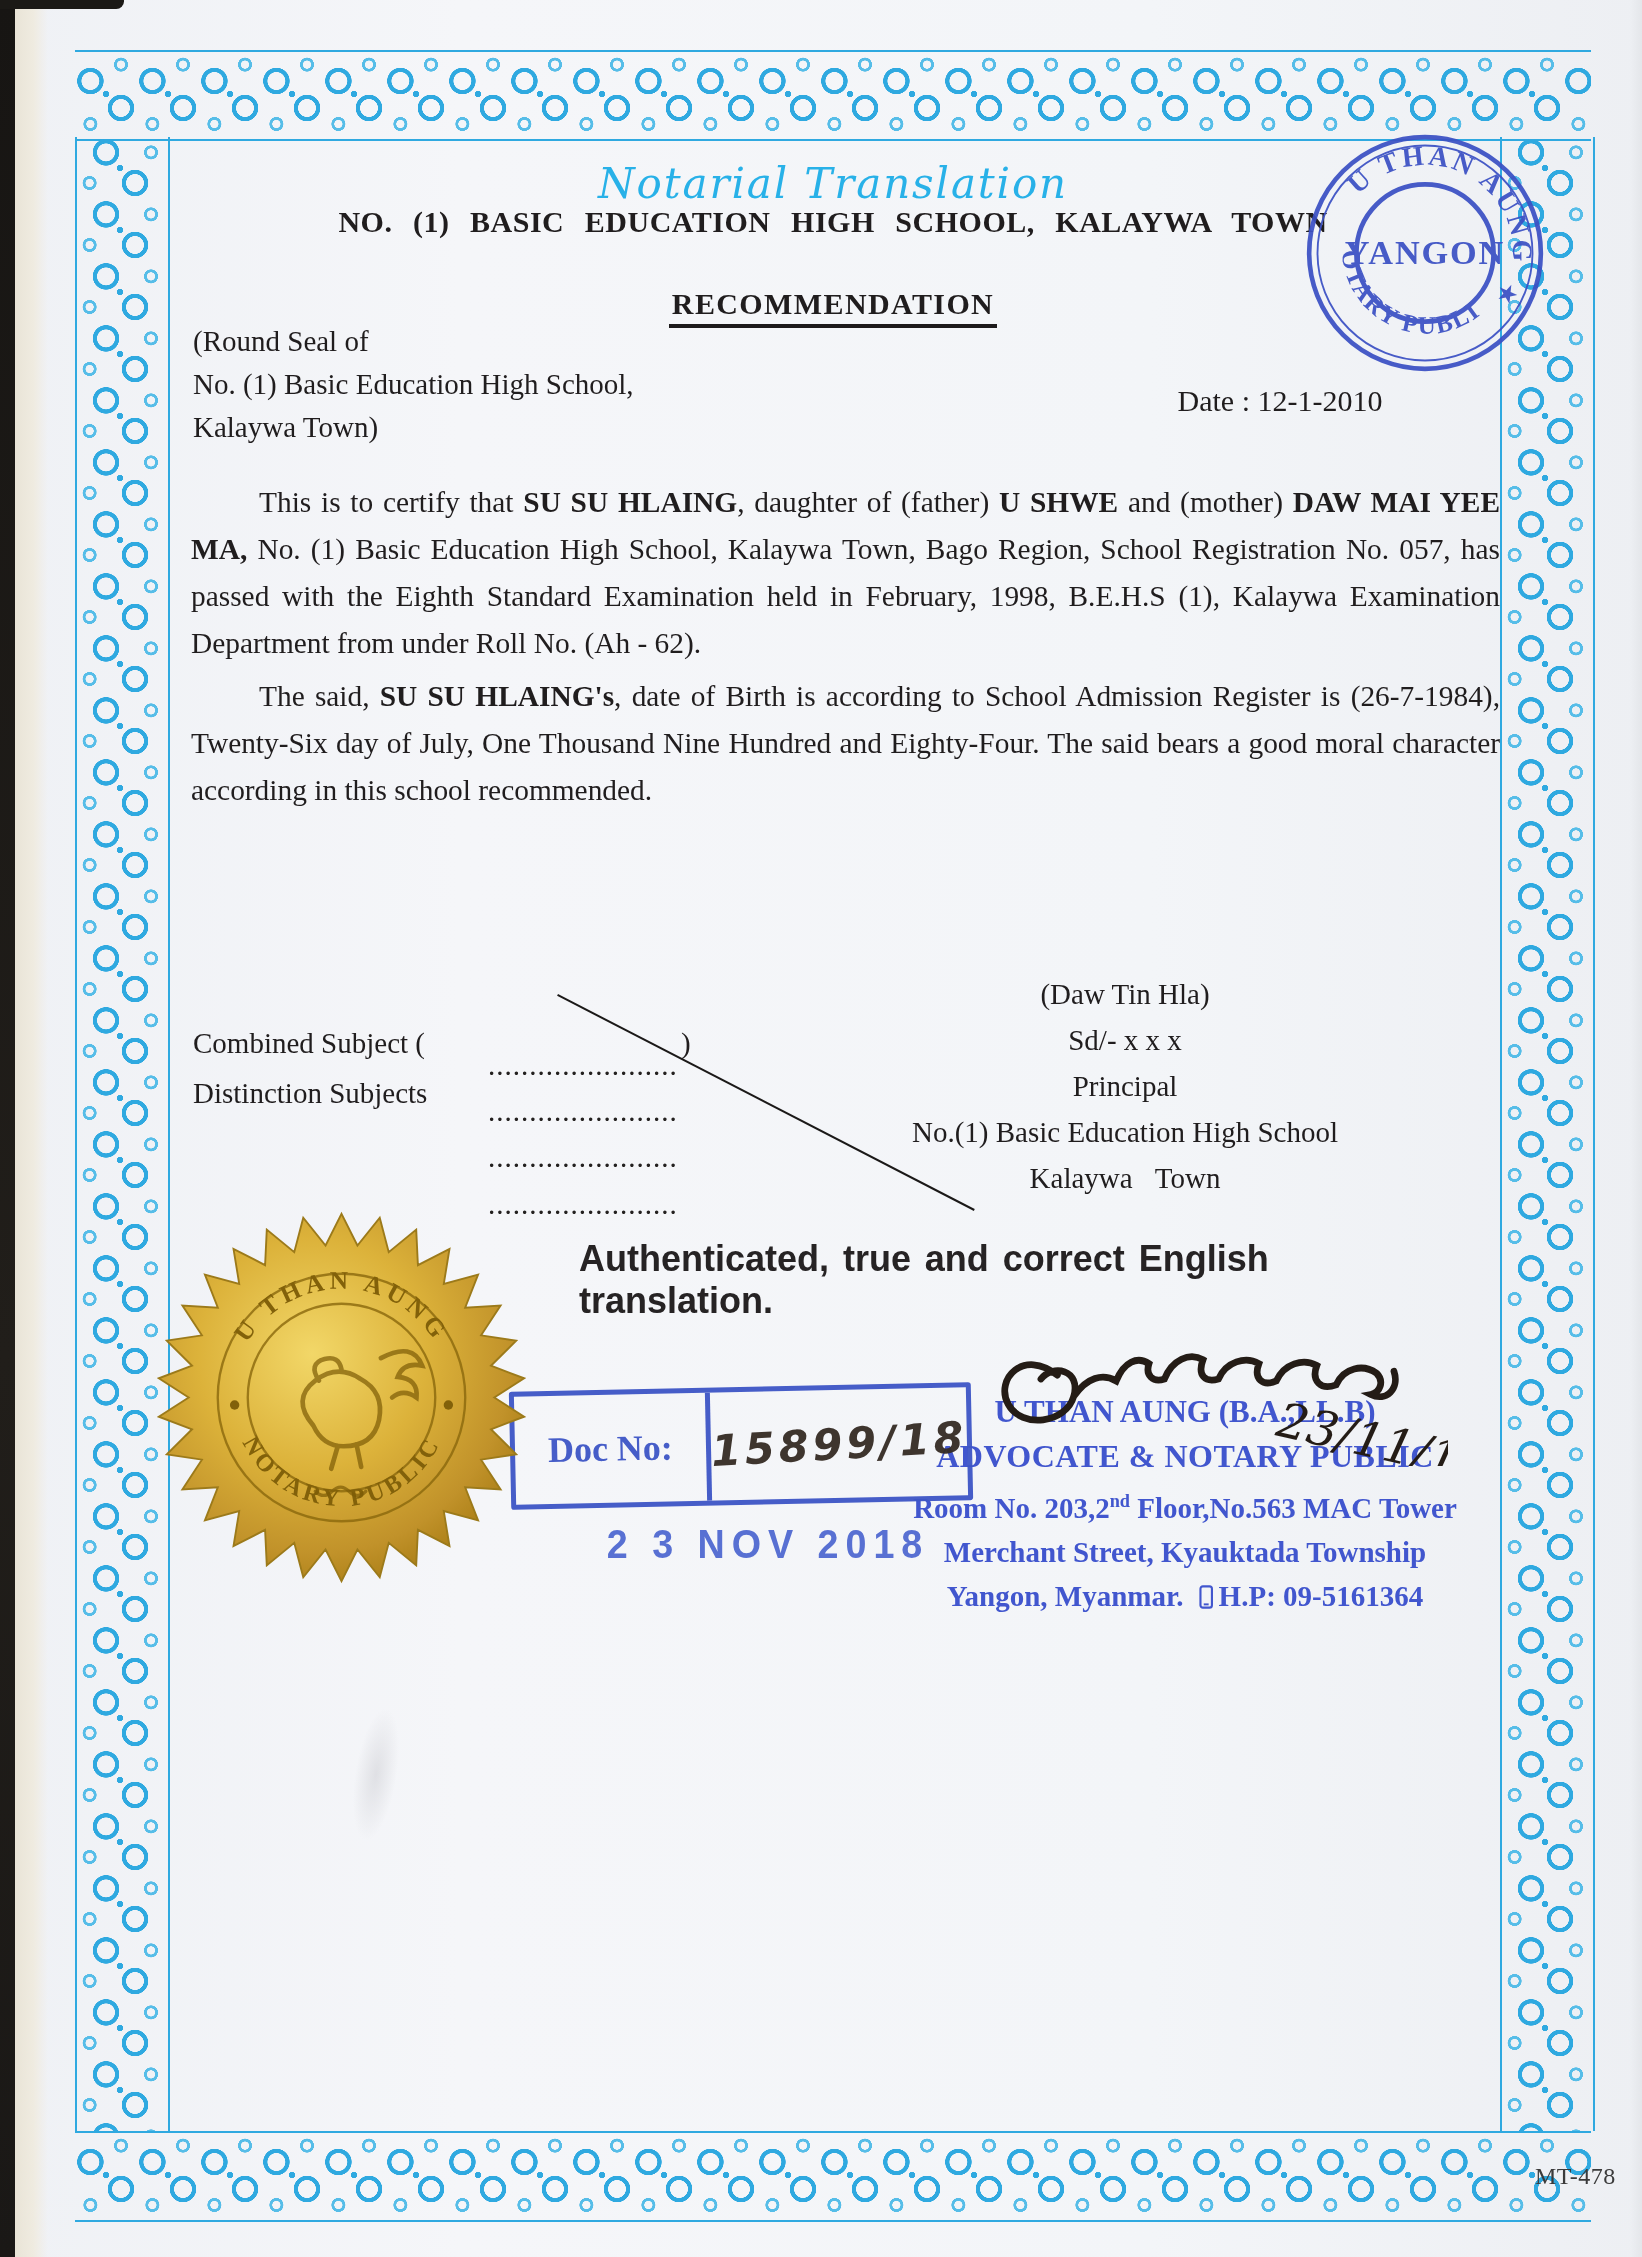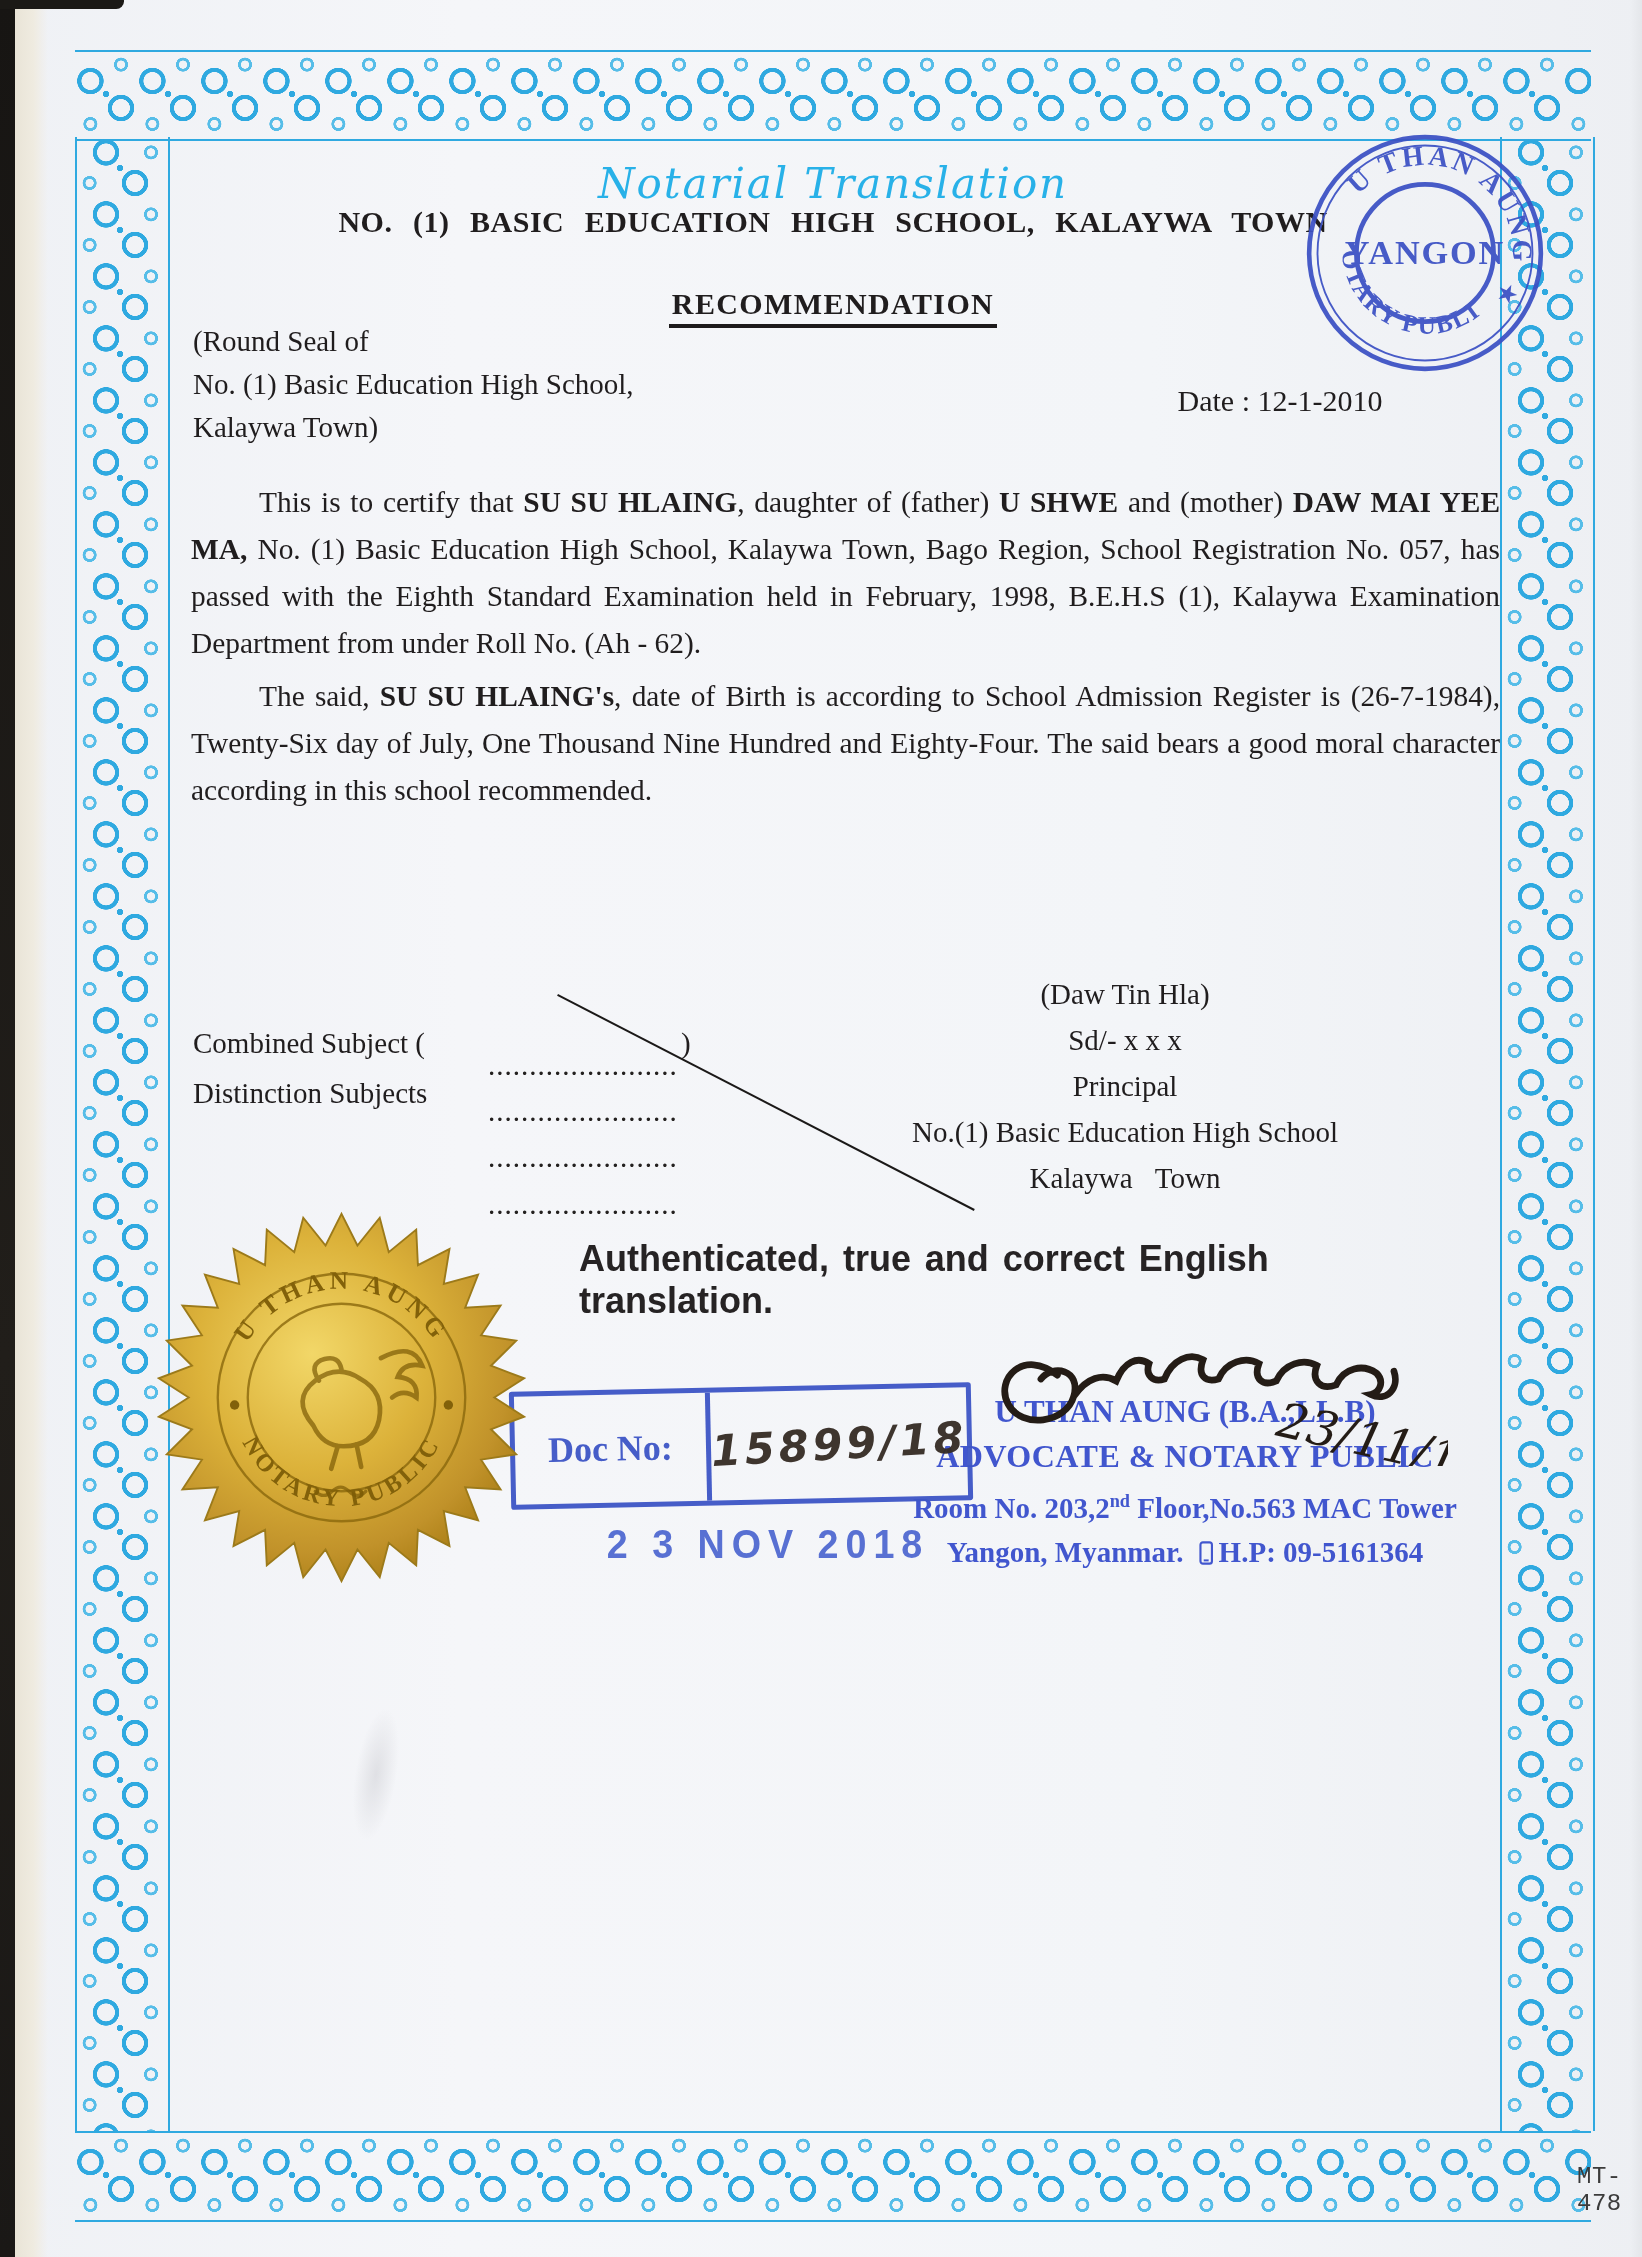--- a/index.html
+++ b/index.html
@@ -82,21 +82,21 @@
              color:#5069d1;letter-spacing:6.8px;transform:scale(1.02,1.08);opacity:.95;z-index:4;}
   .signature{left:985px;top:1321px;width:463px;height:145px;z-index:7;}
 
   .notary{left:912px;top:1390px;width:546px;text-align:center;color:#4156ce;font-weight:bold;z-index:3;}
   .notary .n1{font-size:31px;line-height:44px;}
   .notary .n2{font-size:32px;line-height:45px;letter-spacing:0.5px;}
   .notary .n3,.notary .n4,.notary .n5{font-size:29px;line-height:44px;}
   .notary sup{font-size:18.3px;}
   .phoneicon{display:inline-block;vertical-align:-4.8px;margin:0 3.9px 0 7.7px;}
 
-  .footer-code{left:1577px;top:2163px;font-family:Liberation Mono, monospace;font-size:24px;color:#3b3b3b;letter-spacing:0.5px;}
+  .footer-code{left:1535px;top:2163px;font-family:Liberation Serif, serif;font-size:24px;color:#3b3b3b;letter-spacing:0.5px;}
 </style>
 </head>
 <body>
 
 <div id="page">
 
   <div class="abs edge-black"></div>
   <div class="abs edge-cream"></div>
   <div class="abs edge-topdark"></div>
   <div class="abs edge-right"></div>
@@ -210,20 +210,21 @@
 
   <svg class="abs signature" viewBox="0 0 480 150">
     <path d="M75,56 C40,28 10,60 24,86 C38,112 84,106 92,78 C100,50 70,44 58,60 M92,78 C106,58 122,54 136,62 C144,42 158,36 170,44 C166,56 174,64 186,60 C194,40 212,32 226,40 C220,56 228,64 242,60 C250,42 270,36 284,44 C278,60 288,68 302,62 C310,44 330,38 344,46 C338,62 348,72 364,66 C372,48 392,44 406,54 C414,62 410,74 400,76 C416,84 430,70 424,52" fill="none" stroke="#241c16" stroke-width="7" stroke-linecap="round"></path>
     <text x="300" y="118" transform="rotate(13 300 118)" font-size="50" font-style="italic" font-family="DejaVu Serif, serif" fill="#241c16">23/11/18</text>
   </svg>
 
   <div class="abs notary">
     <div class="n1">U THAN AUNG (B.A.,LL.B)</div>
     <div class="n2">ADVOCATE &amp; NOTARY PUBLIC</div>
     <div class="n3"><span>Room No. 203,2</span><sup>nd</sup><span> Floor,No.563 MAC Tower</span></div>
+    <div class="n4">Merchant Street, Kyauktada Township</div>
     <div class="n5">
       <span>Yangon, Myanmar. </span><svg class="phoneicon" width="16.4" height="26" viewBox="0 0 20 30">
         <rect x="3" y="2" width="14" height="26" rx="3" fill="none" stroke="#4156ce" stroke-width="2.6"></rect>
         <line x1="7" y1="24" x2="13" y2="24" stroke="#4156ce" stroke-width="2.4"></line>
       </svg><span>H.P: 09-5161364</span>
     </div>
   </div>
 
   <div class="abs footer-code">MT-478</div>
 </div>

